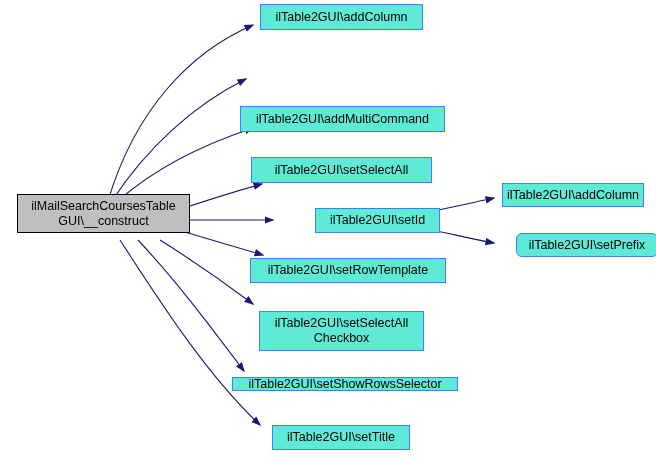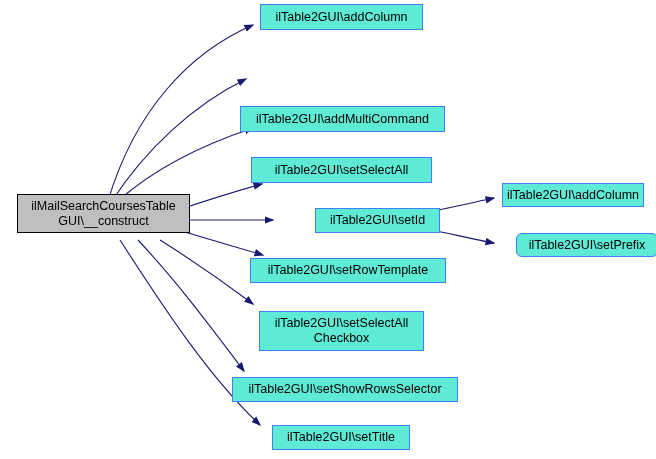--- a/index.html
+++ b/index.html
@@ -38,21 +38,21 @@
   }
   
   #node-construct            { left: 5px;   top: 194px; width: 173px; height: 39px; margin-left: 12px; }
   #node-addcolumn            { left: 260px; top: 4px;   width: 163px; height: 26px; }
   #node-addcommandbutton     { left: 234px; top: 56px;  width: 216px; height: 26px; }
   #node-addmulticommand      { left: 240px; top: 106px; width: 205px; height: 26px; }
   #node-setformaction        { left: 251px; top: 157px; width: 181px; height: 26px; }
   #node-setid                { left: 280px; top: 208px; width: 125px; height: 25px; margin-left: 35px; }
   #node-setrowtemplate       { left: 250px; top: 258px; width: 196px; height: 25px; }
   #node-setselectallcheckbox { left: 259px; top: 311px; width: 165px; height: 40px; }
-  #node-setshowrowsselector  { left: 232px; top: 377px; width: 226px; height: 25px; }
+  #node-setshowrowsselector  { left: 232px; top: 377px; width: 226px; height: 14px; }
   #node-settitle             { left: 272px; top: 425px; width: 138px; height: 25px; }
   #node-getprefix            { left: 502px; top: 183px; width: 142px; height: 24px; }
   #node-setprefix            { left: 516px; top: 233px; width: 142px; height: 24px; border-radius: 6px; }
 </style>
 </head>
 <body>
 
 <div id="canvas">
 
   <svg id="edges" viewBox="0 0 656 459" xmlns="http://www.w3.org/2000/svg">

